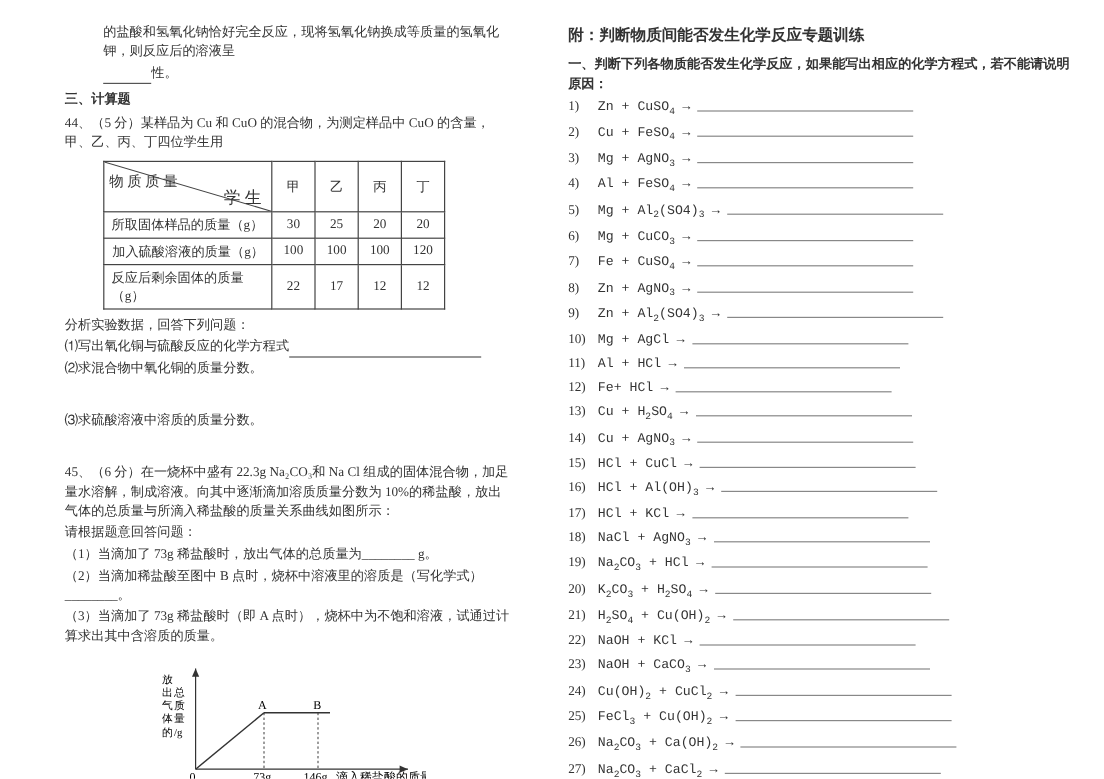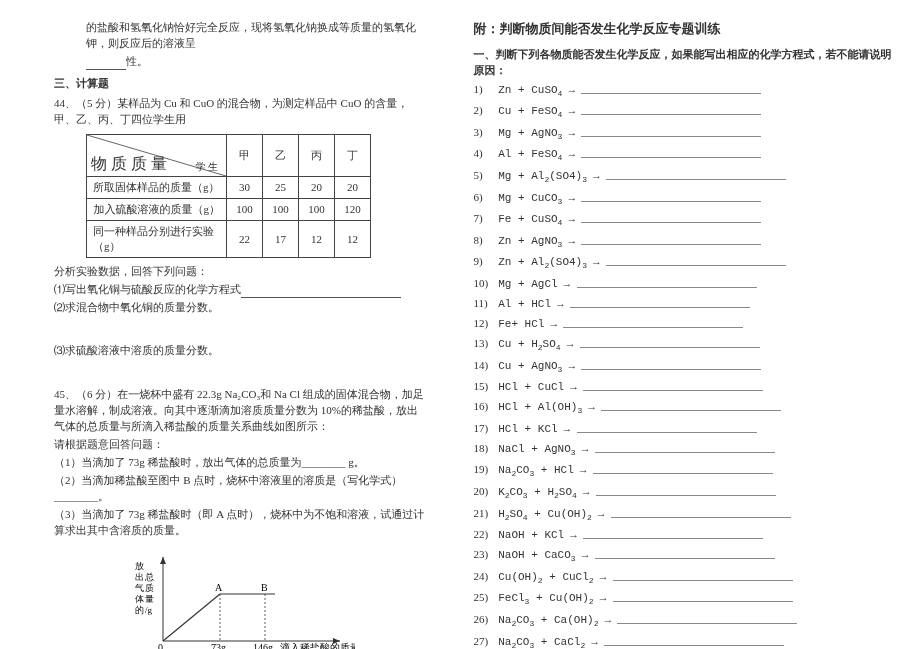--- a/index.html
+++ b/index.html
@@ -19,22 +19,22 @@
   .col-left { flex: 0 0 46%; padding-left: 26px;}
   .col-right { flex: 0 0 49%; }
   .indent { padding-left: 32px; }
   .section-title { font-weight: bold; margin: 6px 0 4px 0; }
   .center-bold { font-weight: bold; text-align: left; font-size: 13px; margin-bottom: 8px; }
   p { margin: 2px 0; line-height: 1.45; }
   table.data { border-collapse: collapse; margin: 6px 32px; }
   table.data td, table.data th { border: 1px solid #444; padding: 3px 6px; font-size: 11px; font-weight: normal; text-align:center;}
   table.data .hcell { position: relative; width: 140px; }
   .diag-svg { position:absolute; top:0; left:0; width:100%; height:100%; }
-  .hcell .tl { position:absolute; top:19px; left:4px; font-size:16px;}
-  .hcell .br { position:absolute; bottom:2px; right:8px; font-size:10px;margin-top:28px;}
+  .hcell .tl { position:absolute; top:8px; left:4px; font-size:12px;}
+  .hcell .br { position:absolute; bottom:2px; right:8px; font-size:14px;margin-top:28px;}
   .blankline { display:inline-block; border-bottom:1px solid #555; min-width:160px; height:11px; vertical-align:bottom;}
   .reactions { list-style:none; padding:0; margin:0;}
   .reactions li { margin: 2px 0; line-height:1.55; white-space:nowrap;}
   .reactions li .num { display:inline-block; width:22px;}
   .reactions li .reag { font-family:Liberation Mono, monospace; }
   .sub { font-size:8px; vertical-align: sub;}
   .arrow { padding: 0 4px;}
   .rxline { display:inline-block; border-bottom:1px solid #888; min-width:180px; height:10px; vertical-align:-1px;}
   .chart { margin: 10px auto 0 auto; display:block;}
 </style>
@@ -72,21 +72,21 @@
           <td>20</td>
     </tr>
     <tr>
       <td style="text-align:right">加入硫酸溶液的质量（g）</td>
       <td>100</td>
           <td>100</td>
           <td>100</td>
           <td>120</td>
     </tr>
     <tr>
-      <td style="text-align:left">同一种样品分别进行实验（g）</td>
+      <td style="text-align:left">反应后剩余固体的质量（g）</td>
       <td>22</td>
           <td>17</td>
           <td>12</td>
           <td>12</td>
     </tr>
   </tbody>
     </table>
 
   <p>分析实验数据，回答下列问题：</p>
   <p><span>⑴写出氧化铜与硫酸反应的化学方程式</span><span class="blankline"></span></p>

